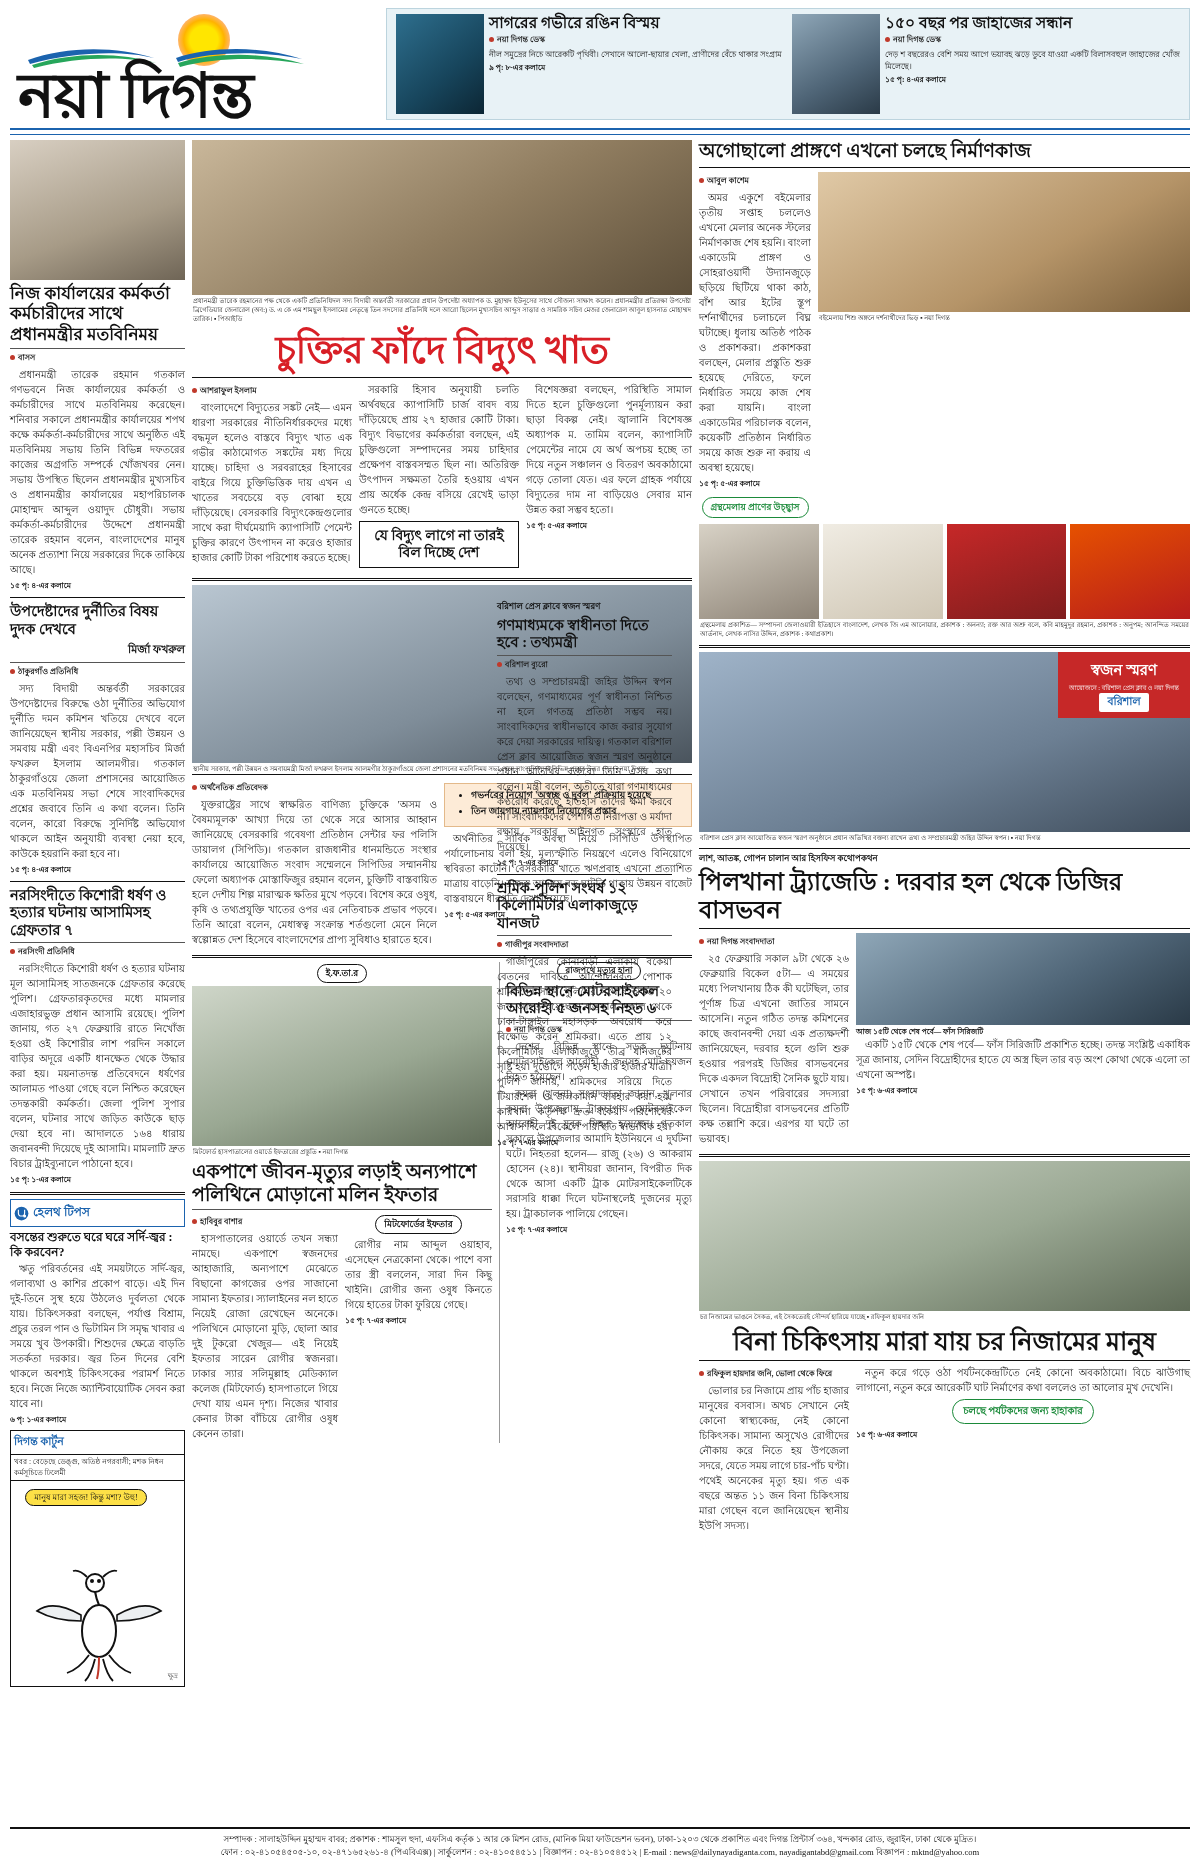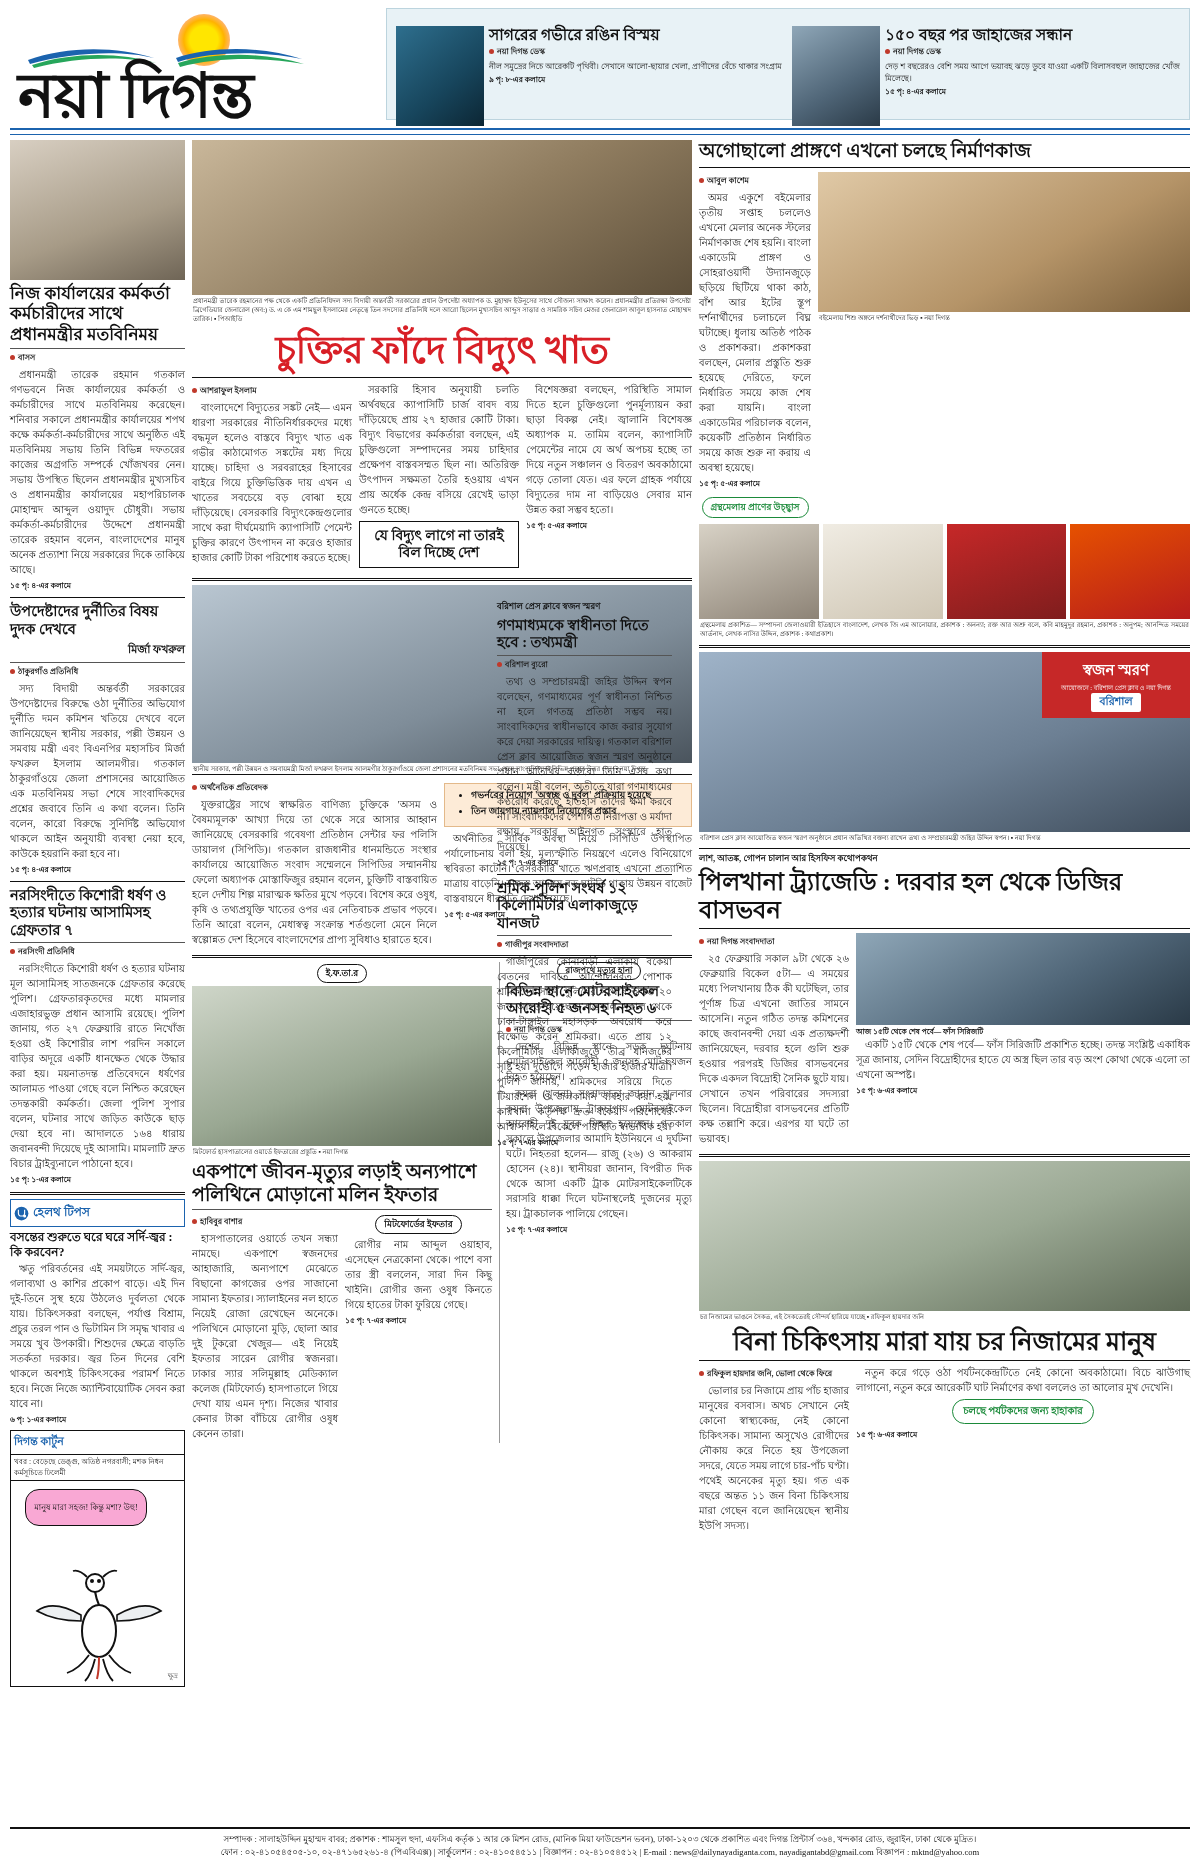--- a/index.html
+++ b/index.html
@@ -21,21 +21,21 @@
   .logo-wrap{position:relative;width:370px;height:112px;}
   .logo-sun{position:absolute;left:168px;top:6px;width:52px;height:52px;border-radius:50%;
     background:radial-gradient(circle at 50% 50%, #ffe600 0 38%, #ffb300 55%, rgba(255,120,0,.55) 72%, rgba(255,120,0,0) 100%);}
   .logo-swoosh{position:absolute;left:16px;top:36px;width:280px;height:26px;}
   .logo-text{position:absolute;left:8px;top:40px;font-size:62px;font-weight:bold;color:#111;letter-spacing:-1px;
     font-family:"Liberation Serif",serif;white-space:nowrap;}
   .datecol{width:150px;padding-top:26px;font-size:9.5px;line-height:1.55;text-align:left;}
   .daybadge{background:#1b63ae;color:#fff;font-weight:bold;font-size:12px;text-align:center;padding:2px 0;margin-bottom:5px;}
   .siteurl{font-size:7.6px;color:#222;margin-top:4px;}
   .teasers{flex:1;display:flex;gap:0;background:#e8f2f6;border:1px solid #bcd4de;margin-left:6px;height:112px;padding:5px;box-sizing:border-box;}
-  .teaser{display:flex;gap:5px;width:50%;box-sizing:border-box;padding:0 4px;margin-top:12px;}
+  .teaser{display:flex;gap:5px;width:50%;box-sizing:border-box;padding:0 4px;}
   .teaser .tphoto{width:88px;height:100px;flex:0 0 auto;}
   .teaser .ttxt{flex:1;min-width:0;}
   .teaser h3{margin:0;font-size:15.5px;font-weight:bold;line-height:1.12;color:#111;}
   .teaser .tbody{font-size:8px;line-height:1.45;text-align:justify;margin-top:2px;}
 
   .topbar{border-top:2px solid #1b63ae;border-bottom:1px solid #1b63ae;height:4px;margin:2px 0 5px 0;}
 
   
   .grid{display:flex;gap:7px;}
   .colL{width:175px;flex:0 0 175px;}
@@ -190,21 +190,21 @@
       <h2 class="sm">বসন্তের শুরুতে ঘরে ঘরে সর্দি-জ্বর : কি করবেন?</h2>
       <div class="body-txt">
         <p>ঋতু পরিবর্তনের এই সময়টাতে সর্দি-জ্বর, গলাব্যথা ও কাশির প্রকোপ বাড়ে। এই দিন দুই-তিনে সুস্থ হয়ে উঠলেও দুর্বলতা থেকে যায়। চিকিৎসকরা বলছেন, পর্যাপ্ত বিশ্রাম, প্রচুর তরল পান ও ভিটামিন সি সমৃদ্ধ খাবার এ সময়ে খুব উপকারী। শিশুদের ক্ষেত্রে বাড়তি সতর্কতা দরকার। জ্বর তিন দিনের বেশি থাকলে অবশ্যই চিকিৎসকের পরামর্শ নিতে হবে। নিজে নিজে অ্যান্টিবায়োটিক সেবন করা যাবে না।</p>
       </div>
       <div class="jump">৬ পৃ: ১-এর কলামে</div>
 
       <div class="cartoonbox">
         <div class="cartoon-hd">দিগন্ত কার্টুন</div>
         <div style="font-size:7.4px;line-height:1.4;padding:2px 3px;border-bottom:1px solid #111;">খবর : বেড়েছে ডেঙ্গু, অতিষ্ঠ নগরবাসী; মশক নিধন কর্মসূচিতে ঢিলেমী</div>
         <div style="position:relative;height:205px;background:#fff;">
-          <div style="position:absolute;left:14px;top:8px;width:106px;border:1.6px solid #111;border-radius:14px;padding:12px 7px;font-size:8.2px;line-height:1.35;text-align:center;background:#f9a8d4;">মানুষ মারা সহজ! কিন্তু মশা? উহু!</div>
+          <div style="position:absolute;left:14px;top:8px;width:106px;border:1.6px solid #111;border-radius:14px;padding:2px 7px;font-size:8.2px;line-height:1.35;text-align:center;background:#fde047;">মানুষ মারা সহজ! কিন্তু মশা? উহু!</div>
           <svg viewBox="0 0 175 125" width="175" height="125" style="position:absolute;left:0;bottom:2px;">
             <ellipse cx="88" cy="72" rx="17" ry="26" fill="#fff" stroke="#111" stroke-width="2"></ellipse>
             <path d="M88 46 q-6 -14 -3 -22" stroke="#111" stroke-width="2" fill="none"></path>
             <circle cx="84" cy="24" r="9" fill="#fff" stroke="#111" stroke-width="2"></circle>
             <circle cx="81" cy="22" r="2" fill="#111"></circle>
               <circle cx="88" cy="22" r="2" fill="#111"></circle>
             <path d="M76 18 q-8 -8 -14 -6 M92 18 q8 -8 14 -6" stroke="#111" stroke-width="1.8" fill="none"></path>
             <path d="M70 56 q-28 -16 -44 -4 q18 10 44 10 Z" fill="#eceff1" stroke="#111" stroke-width="1.6"></path>
             <path d="M106 56 q28 -16 44 -4 q-18 10 -44 10 Z" fill="#eceff1" stroke="#111" stroke-width="1.6"></path>
             <path d="M78 96 q-10 14 -22 18 M98 96 q10 14 22 18 M84 100 q-4 16 -10 22 M92 100 q4 16 10 22" stroke="#111" stroke-width="1.8" fill="none"></path>
@@ -373,21 +373,21 @@
         <div class="photo" style="flex:1;height:95px;background:linear-gradient(160deg,#d8d2c6,#8d8376);"></div>
         <div class="photo" style="flex:1;height:95px;background:linear-gradient(160deg,#f0ece3,#cfc6b4);"></div>
         <div class="photo" style="flex:1;height:95px;background:linear-gradient(160deg,#c62828,#7f1d1d);"></div>
         <div class="photo" style="flex:1;height:95px;background:linear-gradient(160deg,#e65100,#b71c1c);"></div>
       </div>
       <div class="cap">গ্রন্থমেলায় প্রকাশিত— সম্পাদনা জেলাওয়ারী ইতিহাসে বাংলাদেশ, লেখক জি এম আনোয়ার, প্রকাশক : অনন্যা; রক্ত আর অশ্রু বলে, কবি মাহমুদুর রহমান, প্রকাশক : অনুপম; আনন্দিত সময়ের আর্তনাদ, লেখক নাসির উদ্দিন, প্রকাশক : কথাপ্রকাশ।</div>
 
       <div class="rule-dbl" style="margin:6px 0 4px 0;"></div>
 
       <div class="photo ph-a" style="height:180px;position:relative;">
-        <div style="position:absolute;right:0;top:0;width:148px;height:66px;background:#c62828;color:#fff;
+        <div style="position:absolute;right:0;top:0;width:132px;height:66px;background:#c62828;color:#fff;
                     display:flex;flex-direction:column;align-items:center;justify-content:center;gap:1px;padding:3px;box-sizing:border-box;">
           <div style="font-size:15px;font-weight:bold;">স্বজন স্মরণ</div>
           <div style="font-size:6.4px;line-height:1.25;text-align:center;">আয়োজনে : বরিশাল প্রেস ক্লাব ও নয়া দিগন্ত</div>
           <div style="font-size:11px;font-weight:bold;background:#fff;color:#1b63ae;padding:0 8px;border-radius:2px;">বরিশাল</div>
         </div>
       </div>
       <div class="cap">
         <span>বরিশাল প্রেস ক্লাব আয়োজিত স্বজন স্মরণ অনুষ্ঠানে প্রধান অতিথির বক্তব্য রাখেন তথ্য ও সম্প্রচারমন্ত্রী জহির উদ্দিন স্বপন।</span>
         <span> ▪ </span><span>নয়া দিগন্ত</span>
       </div>

